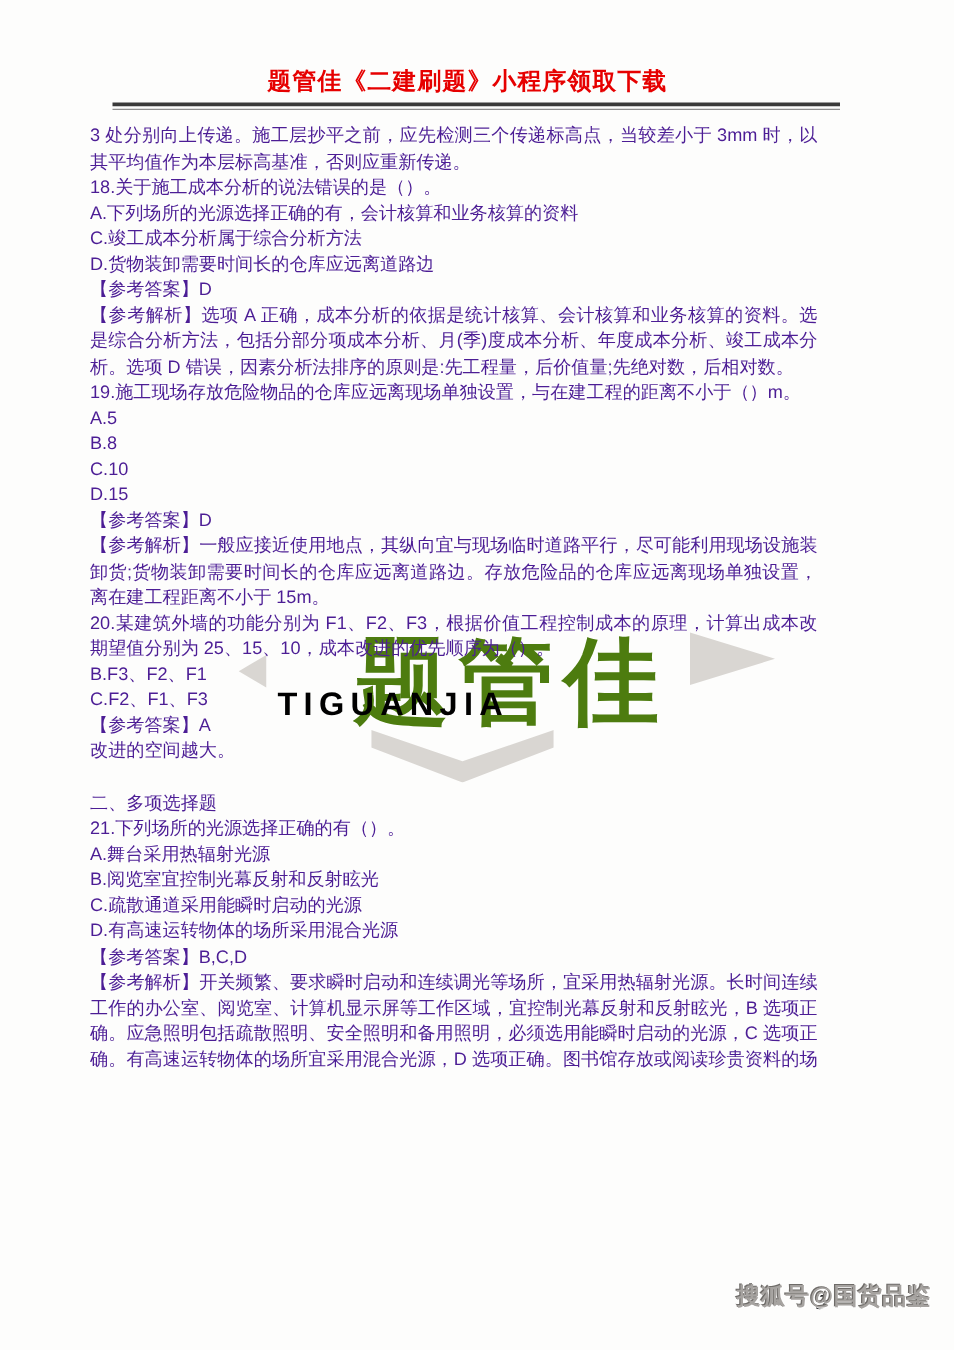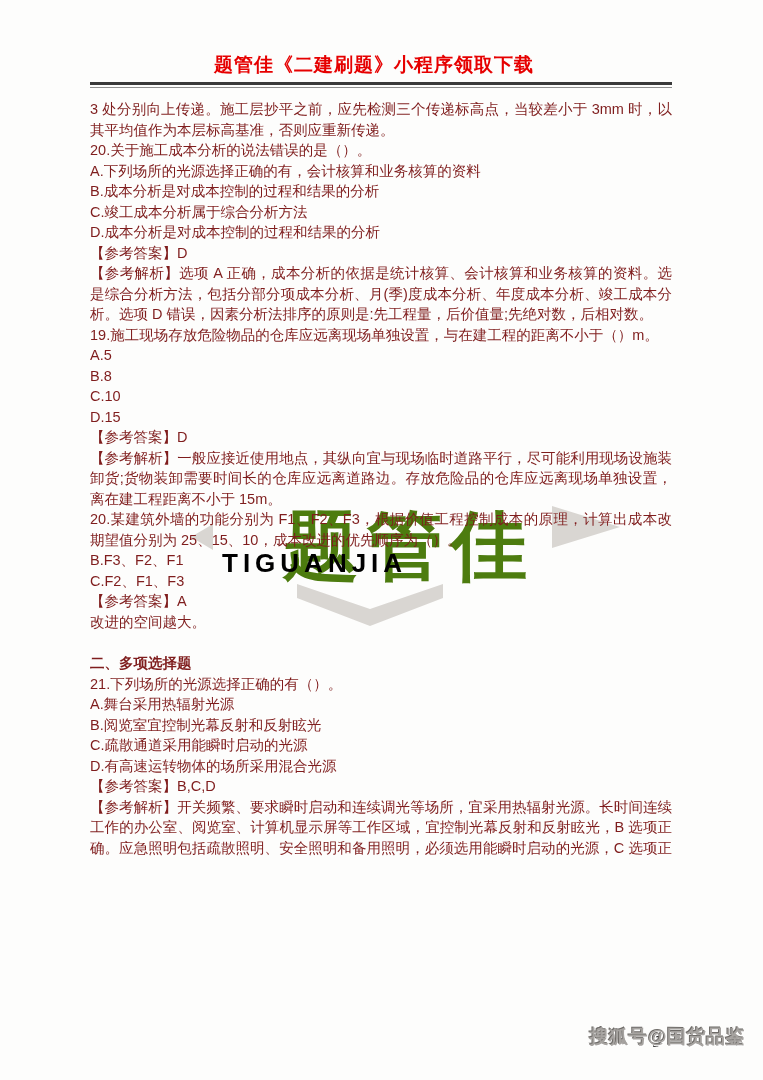--- a/index.html
+++ b/index.html
@@ -76,35 +76,35 @@
     letter-spacing: 5px;
     color: #000000;
     white-space: nowrap;
   }
   .wm-chevron { position: absolute; left: 297px; top: 584px; }
   .wm-chevron polygon { fill: #d9d6d2; }
   
   .content {
     position: absolute;
     top: 99px;
-    left: 90px;
+    left: 72px;
     width: 582px;
     font-size: 14.5px;
     line-height: 20.5px;
-    color: #7f1d1d;
+    color: #4c1d95;
     z-index: 2;
   }
   .line { height: 20.5px; white-space: pre; }
   .line.justify {
     white-space: normal;
     text-align: justify;
     text-align-last: justify;
     overflow: hidden;
   }
-  .line.bold { font-weight: bold; }
+  .line.bold { font-weight: normal; }
   .line.spacer { height: 21px; }
   
   .page-number {
     position: absolute;
     left: 652px;
     top: 1032px;
     font-size: 17px;
     color: #2a2a2a;
     font-family: "Liberation Serif", serif;
     z-index: 3;
@@ -136,25 +136,24 @@
     <div class="wm-arrow-left"></div>
     <div class="wm-en">TIGUANJIA</div>
     <svg class="wm-chevron" width="146" height="42" viewBox="0 0 146 42">
       <polygon points="0,0 73,25 146,0 146,14 73,42 0,14"></polygon>
     </svg>
   </div>
 
   <div class="content" id="doc-lines">
       <div class="line justify">3 处分别向上传递。施工层抄平之前，应先检测三个传递标高点，当较差小于 3mm 时，以</div>
       <div class="line plain">其平均值作为本层标高基准，否则应重新传递。</div>
-      <div class="line plain">20.关于施工成本分析的说法错误的是（）。</div>
+      <div class="line plain">18.关于施工成本分析的说法错误的是（）。</div>
       <div class="line plain">A.下列场所的光源选择正确的有，会计核算和业务核算的资料</div>
-      <div class="line plain">B.成本分析是对成本控制的过程和结果的分析</div>
       <div class="line plain">C.竣工成本分析属于综合分析方法</div>
-      <div class="line plain">D.成本分析是对成本控制的过程和结果的分析</div>
+      <div class="line plain">D.货物装卸需要时间长的仓库应远离道路边</div>
       <div class="line plain">【参考答案】D</div>
       <div class="line justify">【参考解析】选项 A 正确，成本分析的依据是统计核算、会计核算和业务核算的资料。选</div>
       <div class="line justify">是综合分析方法，包括分部分项成本分析、月(季)度成本分析、年度成本分析、竣工成本分</div>
       <div class="line plain">析。选项 D 错误，因素分析法排序的原则是:先工程量，后价值量;先绝对数，后相对数。</div>
       <div class="line plain">19.施工现场存放危险物品的仓库应远离现场单独设置，与在建工程的距离不小于（）m。</div>
       <div class="line plain">A.5</div>
       <div class="line plain">B.8</div>
       <div class="line plain">C.10</div>
       <div class="line plain">D.15</div>
       <div class="line plain">【参考答案】D</div>
@@ -171,18 +170,19 @@
       <div class="line bold">二、多项选择题</div>
       <div class="line plain">21.下列场所的光源选择正确的有（）。</div>
       <div class="line plain">A.舞台采用热辐射光源</div>
       <div class="line plain">B.阅览室宜控制光幕反射和反射眩光</div>
       <div class="line plain">C.疏散通道采用能瞬时启动的光源</div>
       <div class="line plain">D.有高速运转物体的场所采用混合光源</div>
       <div class="line plain">【参考答案】B,C,D</div>
       <div class="line justify">【参考解析】开关频繁、要求瞬时启动和连续调光等场所，宜采用热辐射光源。长时间连续</div>
       <div class="line justify">工作的办公室、阅览室、计算机显示屏等工作区域，宜控制光幕反射和反射眩光，B 选项正</div>
       <div class="line justify">确。应急照明包括疏散照明、安全照明和备用照明，必须选用能瞬时启动的光源，C 选项正</div>
+      <div class="line justify">确。有高速运转物体的场所宜采用混合光源，D 选项正确。图书馆存放或阅读珍贵资料的场</div>
     </div>
 
   <div class="page-number">5</div>
   <div class="stamp">搜狐号@国货品鉴</div>
 
 </div>
 
 </body></html>

